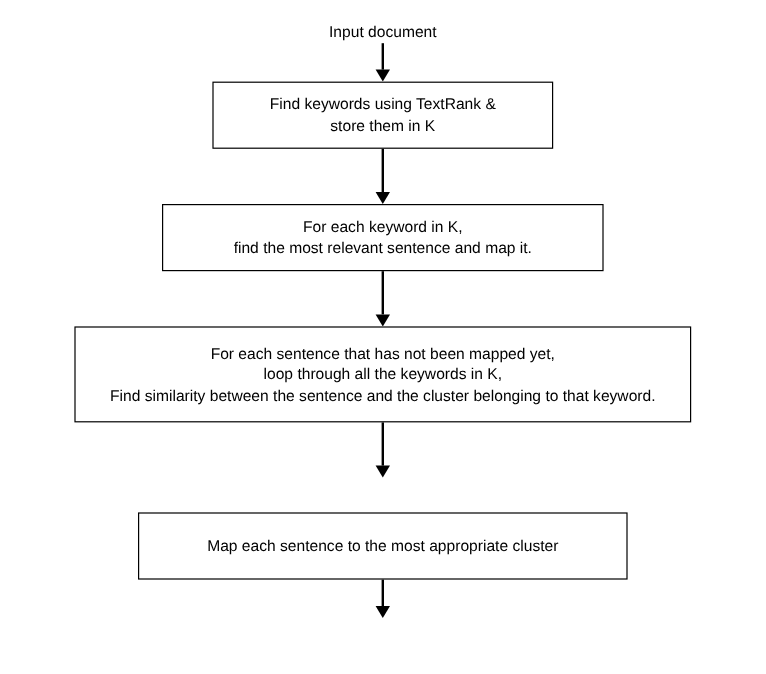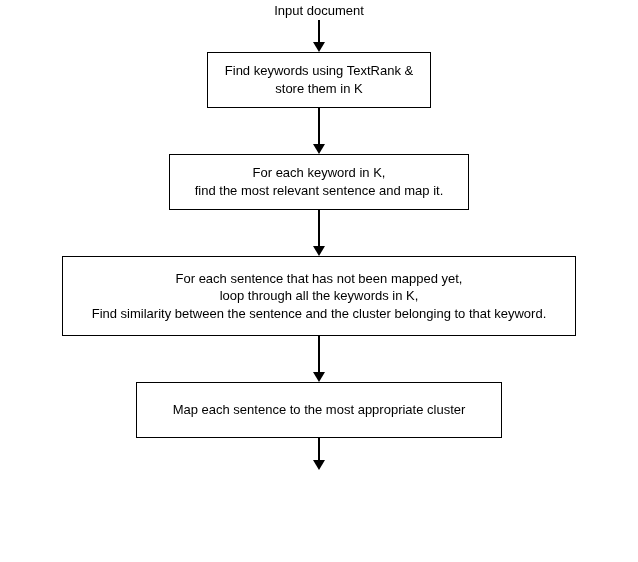--- a/index.html
+++ b/index.html
@@ -9,43 +9,43 @@
     background: #fff;
     font-family: Arial, Helvetica, sans-serif;
     font-size: 13px;
     color: #000;
     position: relative;
   }
   .flow {
     display: flex;
     flex-direction: column;
     align-items: center;
-    padding-top: 3px;
+    padding-top: 19px;
   }
   .label {
     text-align: center;
     line-height: 1.3;
     white-space: pre-line;
   }
   .box {
     border: 1.5px solid #000;
     background: #fff;
     text-align: center;
     display: flex;
     flex-direction: column;
     justify-content: center;
     align-items: center;
     line-height: 1.35;
     white-space: pre-line;
     padding: 6px 8px;
   }
-  .box-1 { width: 224px; min-height: 56px; }
-  .box-2 { width: 300px; min-height: 56px; }
+  .box-1 { width: 284px; min-height: 56px; }
+  .box-2 { width: 368px; min-height: 56px; }
   .box-3 { width: 514px; min-height: 80px; }
-  .box-4 { width: 366px; min-height: 56px; }
+  .box-4 { width: 408px; min-height: 56px; margin-top: 29px; }
   .arrow {
     display: flex;
     flex-direction: column;
     align-items: center;
   }
   .arrow .shaft {
     width: 2px;
     background: #000;
   }
   .arrow .head {

